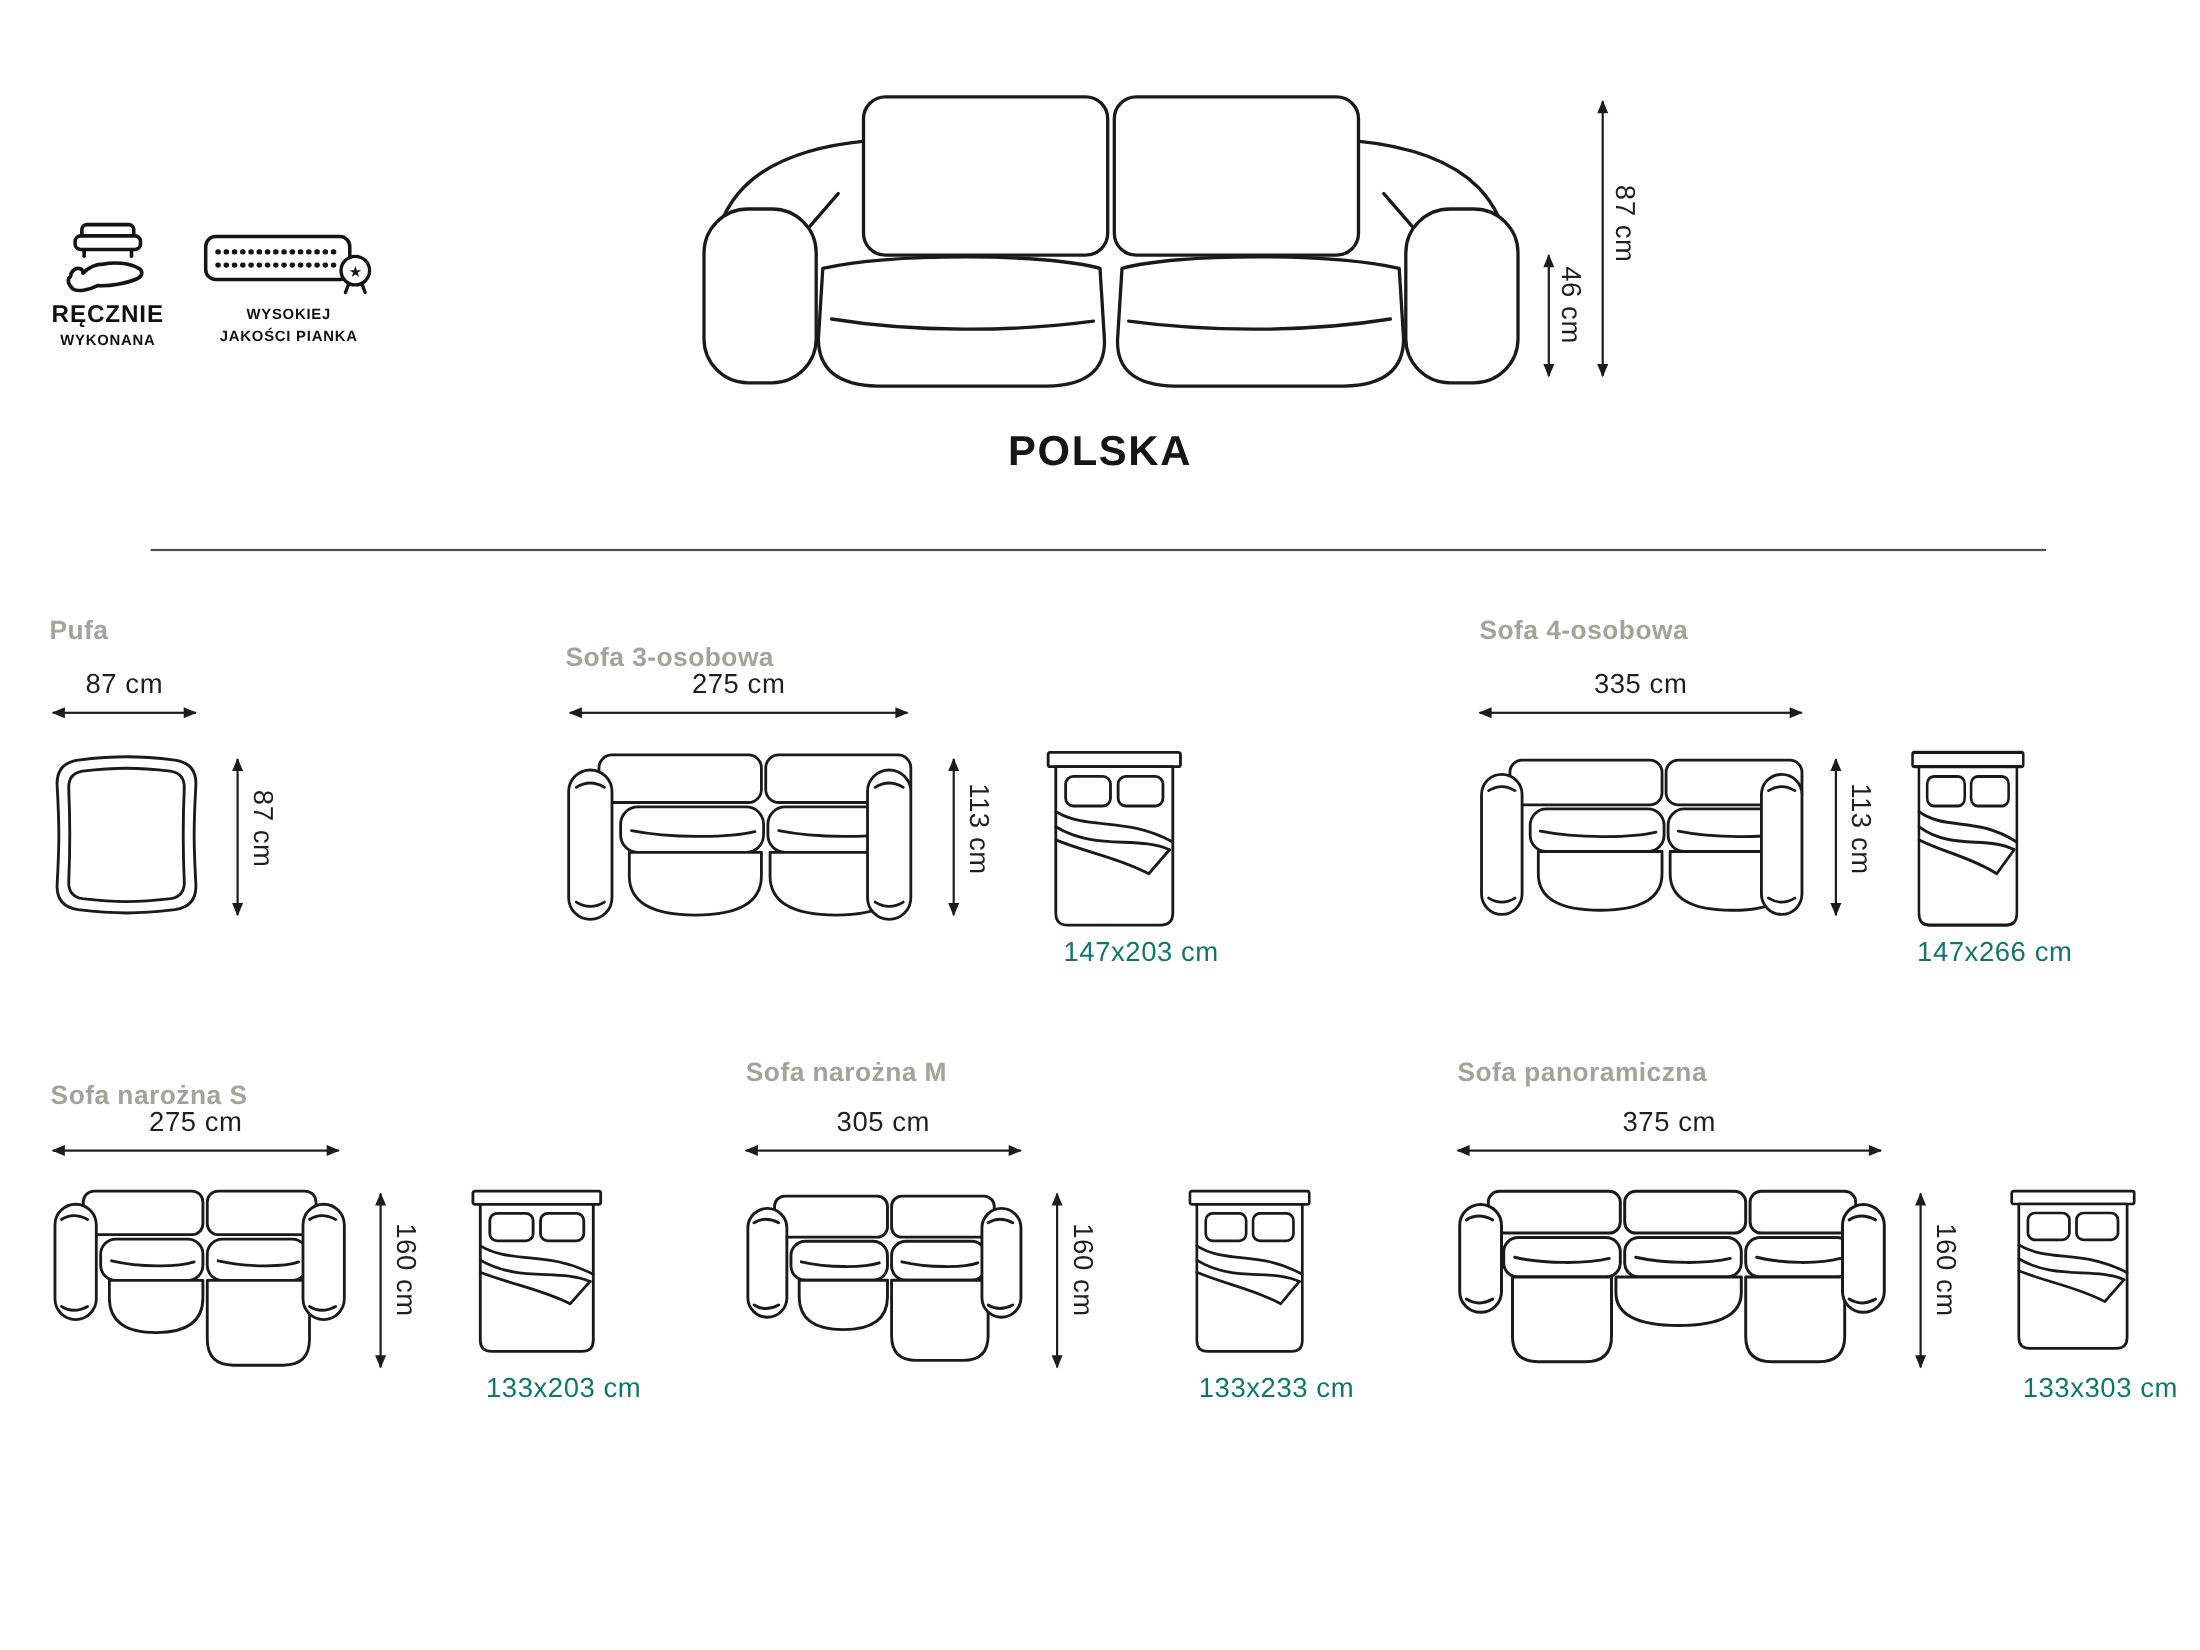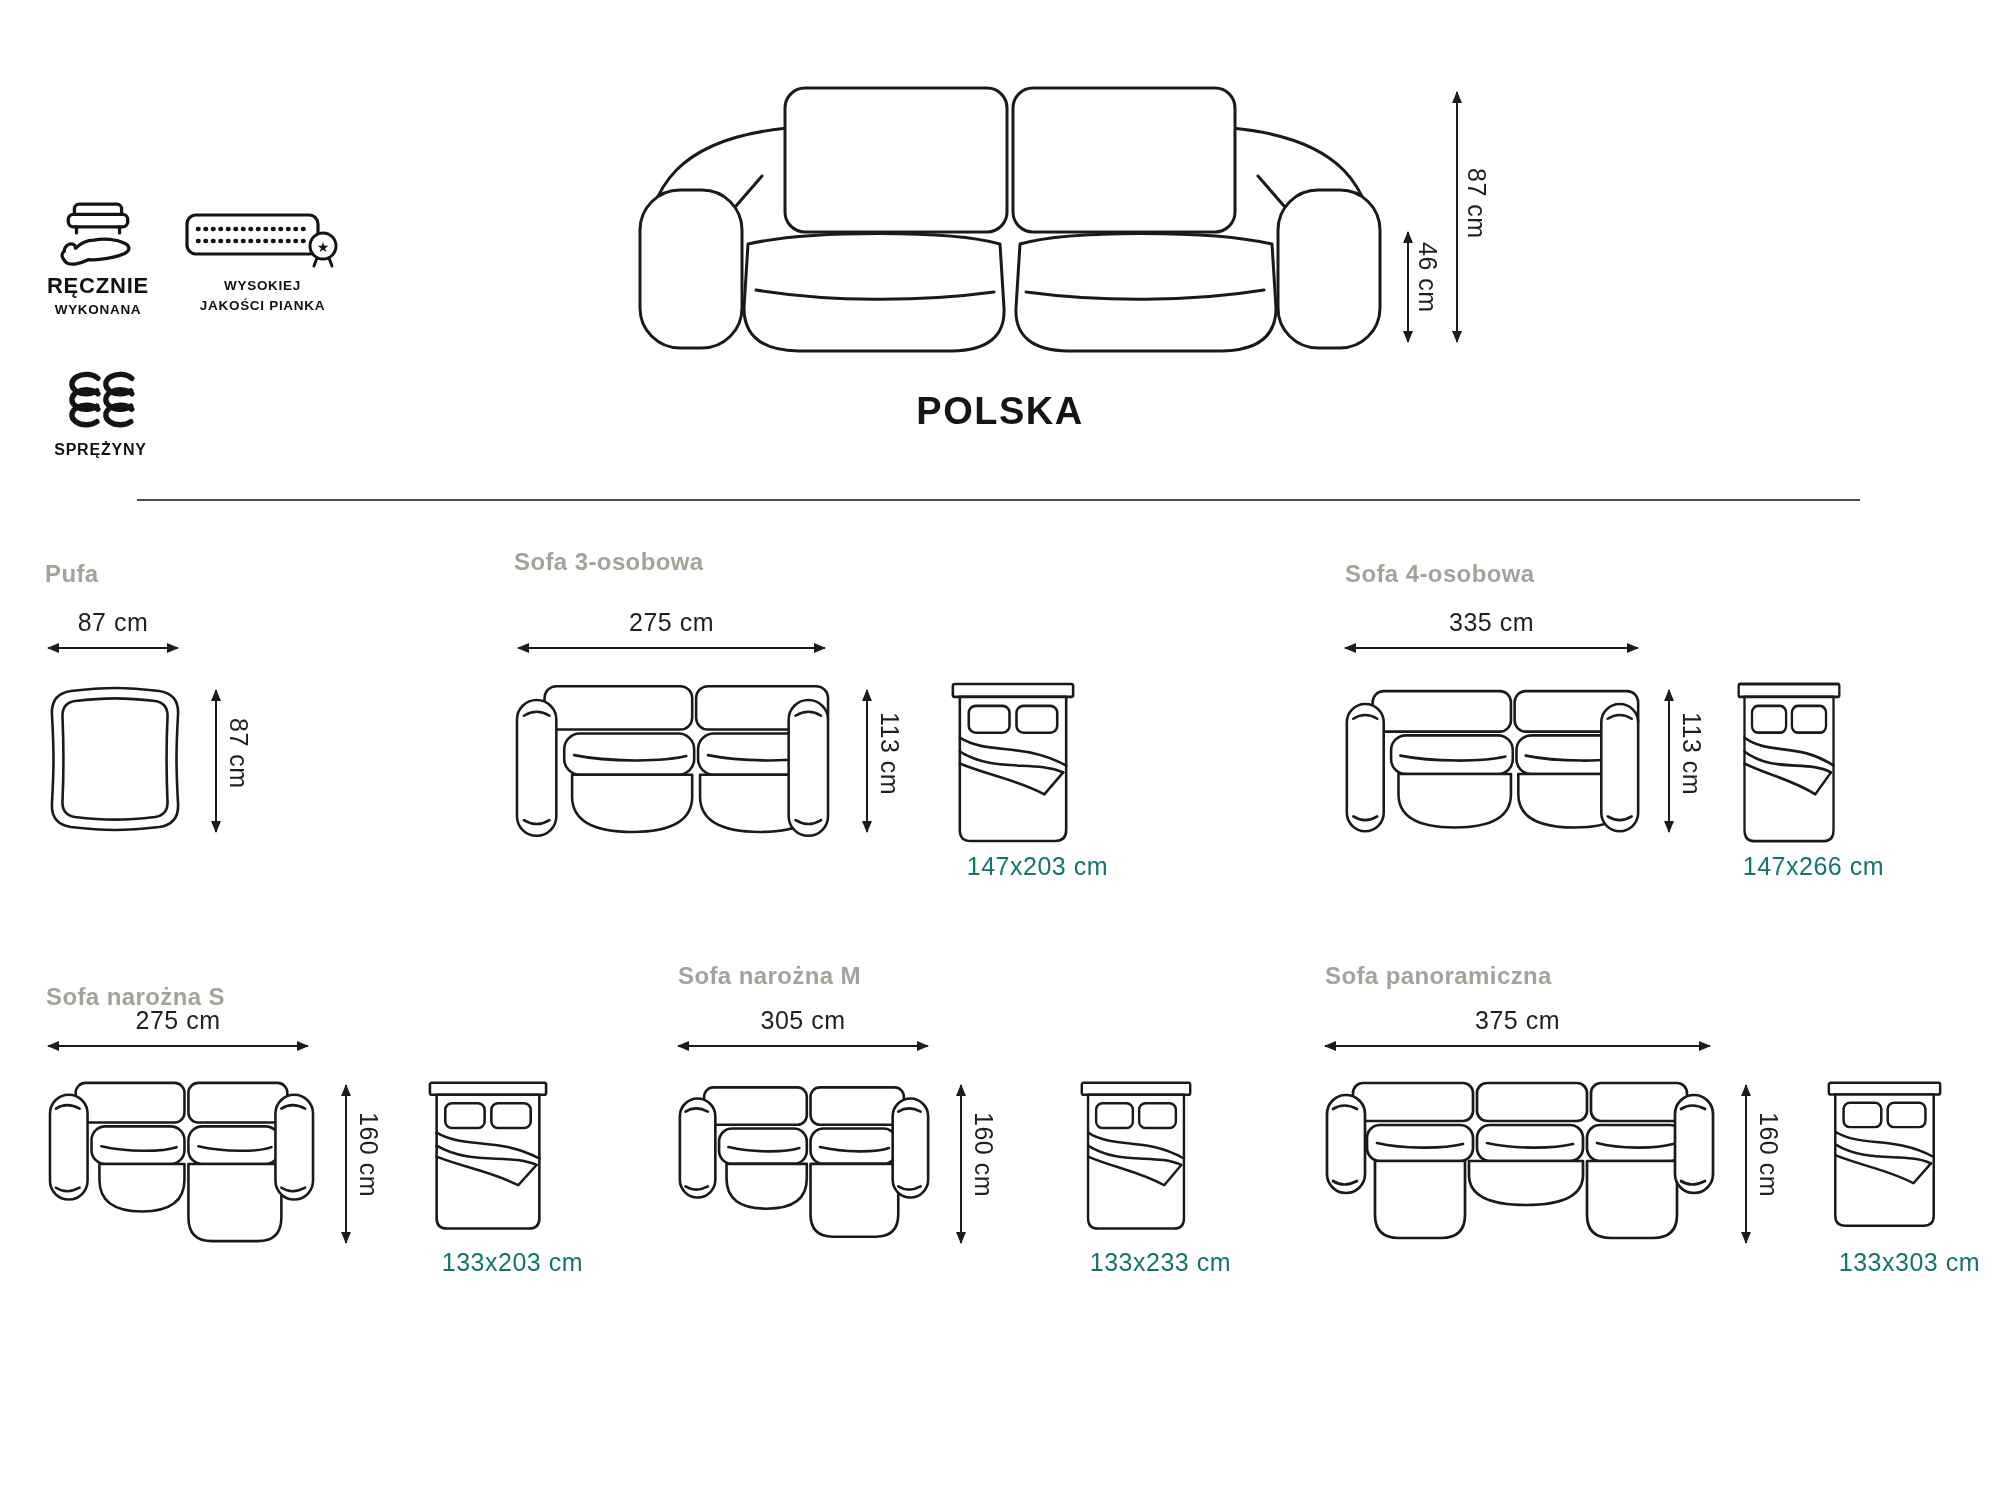--- a/index.html
+++ b/index.html
@@ -65,33 +65,20 @@
         <line x1="14" y1="35" x2="124" y2="35" stroke="#141414" stroke-width="4.6" stroke-dasharray="0.5 7" stroke-linecap="round"></line>
         <circle cx="139" cy="40" r="13" fill="#fff" stroke="#141414" stroke-width="3"></circle>
         <text x="139" y="45.5" font-size="14" text-anchor="middle" fill="#141414">★</text>
         <path d="M133 52 L130 60 M145 52 L148 60" stroke="#141414" stroke-width="3" stroke-linecap="round"></path>
       </svg>
     </div>
     <div class="t13" style="margin-top:8px;">WYSOKIEJ</div>
     <div class="t13">JAKOŚCI PIANKA</div>
   </div>
 
-  <div class="badge" style="left:28px;top:368px;width:145px;">
-    <div class="ic">
-      <svg width="74" height="66" viewBox="0 0 72 62" fill="none" stroke="#141414" stroke-width="5.2" stroke-linecap="round">
-        <path d="M33 9 A14 9.5 0 1 0 32 21"></path>
-        <path d="M33 24 A14 9.5 0 1 0 32 36"></path>
-        <path d="M33 39 A14 9.5 0 1 0 32 51"></path>
-        <path d="M66 9 A14 9.5 0 1 0 65 21"></path>
-        <path d="M66 24 A14 9.5 0 1 0 65 36"></path>
-        <path d="M66 39 A14 9.5 0 1 0 65 51"></path>
-      </svg>
-    </div>
-    <div class="t16" style="margin-top:6px;">SPRĘŻYNY</div>
-  </div>
 
   <div class="abs" style="left:630px;top:64px;">
     <svg width="760" height="290" viewBox="0 0 760 290">
       <g fill="#fff" stroke="#1a1a1a" stroke-width="3" stroke-linecap="round" stroke-linejoin="round">
         <path d="M14 210 C 12 118 54 74 158 64" fill="none"></path>
         <path d="M746 210 C 748 118 706 74 602 64" fill="none"></path>
         <rect x="155" y="24" width="222" height="144" rx="20"></rect>
         <rect x="383" y="24" width="222" height="144" rx="20"></rect>
         <path d="M118 180 C 180 166 320 166 370 180 L 374 244 Q 376 286 322 287 L 168 287 Q 114 286 114 244 Z"></path>
         <path d="M390 180 C 440 166 580 166 642 180 L 646 244 Q 646 286 592 287 L 438 287 Q 384 286 386 244 Z"></path>
@@ -121,21 +108,21 @@
     <svg width="136" height="150" viewBox="0 0 136 150">
       <g fill="#fff" stroke="#1a1a1a" stroke-width="2.6" stroke-linejoin="round">
         <path d="M24 7 C 58 3 78 3 112 7 C 126 9 132 17 131 31 C 129 68 129 82 131 119 C 132 133 126 141 112 143 C 78 147 58 147 24 143 C 10 141 4 133 5 119 C 7 82 7 68 5 31 C 4 17 10 9 24 7 Z"></path>
         <path d="M28 17 C 58 13.5 78 13.5 108 17 C 117 18.5 121 24 120.5 33 C 119 67 119 83 120.5 117 C 121 126 117 131.5 108 133 C 78 136.5 58 136.5 28 133 C 19 131.5 15 126 15.5 117 C 17 83 17 67 15.5 33 C 15 24 19 18.5 28 17 Z" fill="none"></path>
       </g>
     </svg>
   </div>
   <div class="v-arrow" style="left:215px;top:690px;height:142px;"></div>
   <div class="dim-rot" style="left:224px;top:718px;">87 cm</div>
 
-  <div class="vheading" style="left:514px;top:548px;">Sofa 3-osobowa</div>
+  <div class="vheading" style="left:514px;top:584px;">Sofa 3-osobowa</div>
   <div class="dim" style="left:518px;top:608px;width:307px;">275 cm</div>
   <div class="h-arrow" style="left:518px;top:647px;width:307px;"></div>
   <div class="abs" style="left:515px;top:683px;">
     <svg width="315" height="160" viewBox="0 0 320 160">
       <g fill="#fff" stroke="#1a1a1a" stroke-width="2.6" stroke-linecap="round" stroke-linejoin="round">
         <rect x="30" y="2" width="150" height="44" rx="12"></rect>
         <rect x="184" y="2" width="134" height="44" rx="12"></rect>
         <rect x="50" y="50" width="132" height="42" rx="16"></rect>
         <rect x="186" y="50" width="130" height="42" rx="16"></rect>
         <path d="M60 72 C 95 79 150 79 174 73" fill="none"></path>

